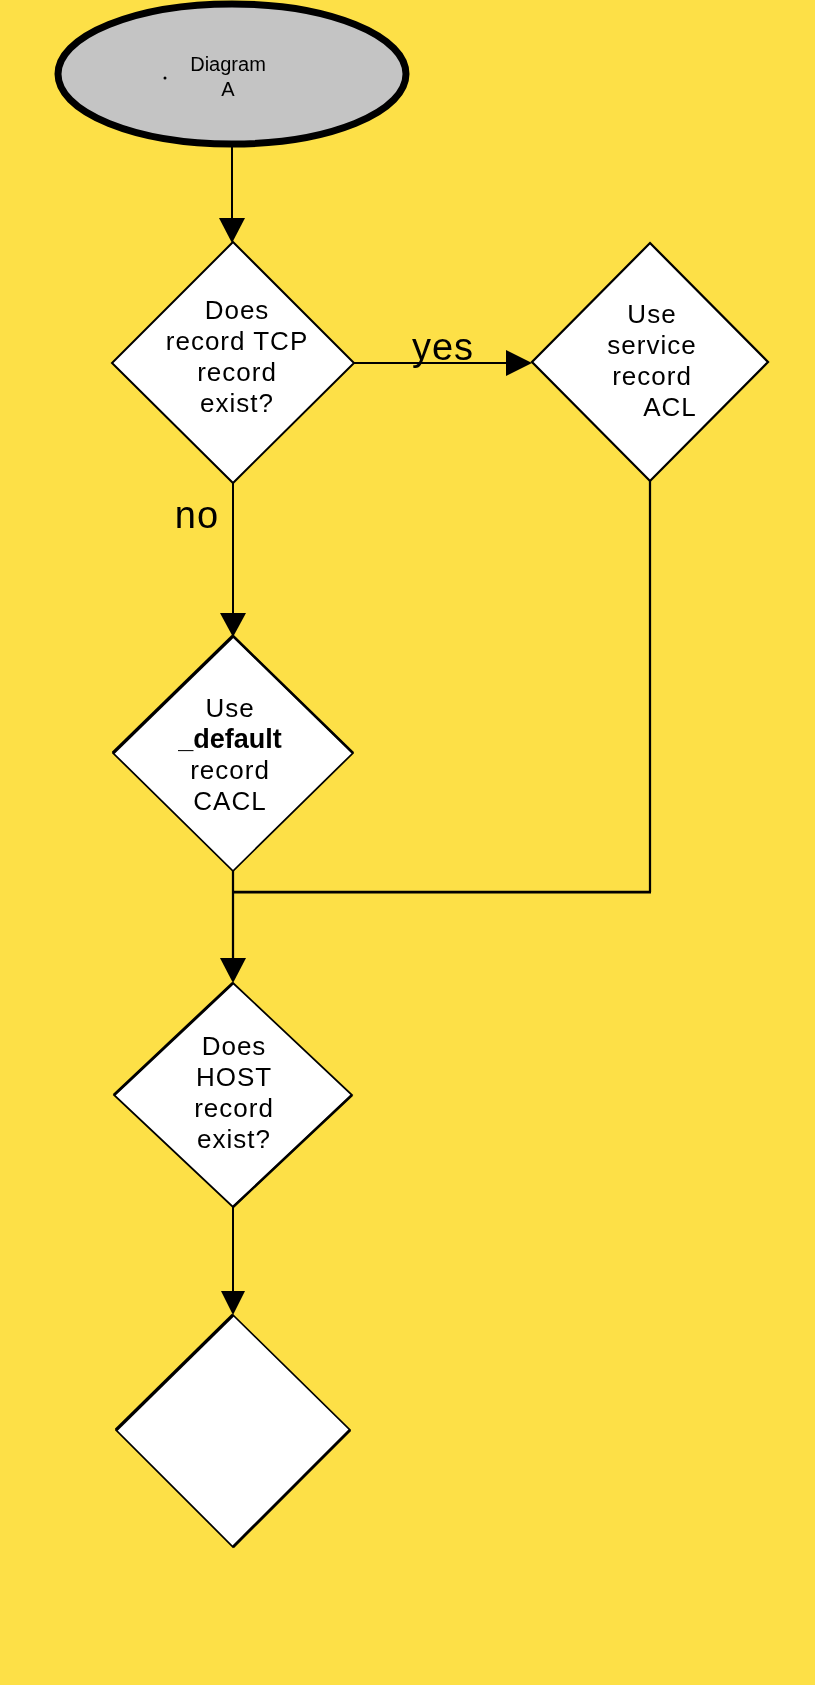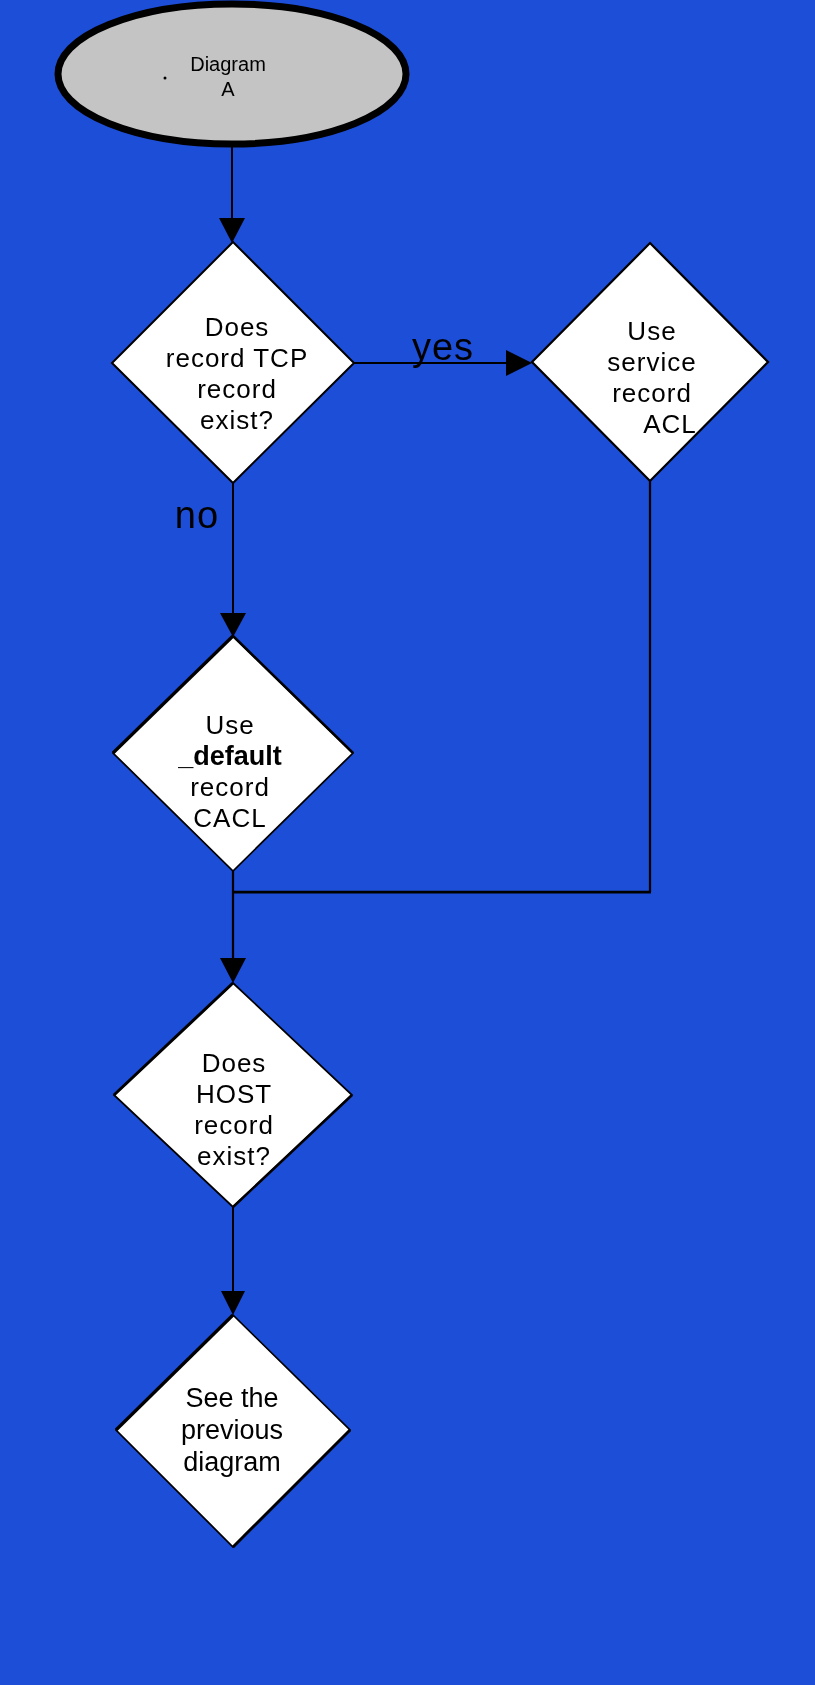--- a/index.html
+++ b/index.html
@@ -4,21 +4,21 @@
 <style>
   html, body {
     margin: 0;
     padding: 0;
     background: #ffffff;
   }
   #canvas {
     position: relative;
     width: 815px;
     height: 1685px;
-    background: #1d4ed8;
+    background: #fde047;
     color: #000000;
     font-family: "Liberation Sans", sans-serif;
     overflow: hidden;
   }
   #shapes {
     position: absolute;
     left: 0;
     top: 0;
   }
   .label {
@@ -26,21 +26,20 @@
     transform: translate(-50%, -50%);
     text-align: center;
     white-space: nowrap;
   }
   .label span { display: block; }
   
   .geo {
     font-size: 26px;
     line-height: 31px;
     letter-spacing: 1px;
-    margin-top: 17px;
   }
   .edge-label {
     font-size: 38px;
     letter-spacing: 1px;
   }
   .start-label {
     font-size: 20px;
     line-height: 25px;
   }
   .arial {
@@ -126,22 +125,17 @@
     <span>CACL</span>
   </div>
 
   <div class="label geo" style="left:234px; top:1093px;">
     <span>Does</span>
     <span>HOST</span>
     <span>record</span>
     <span>exist?</span>
   </div>
 
-  <div class="label arial" style="left:232px; top:1430px;">
-    <span>See the</span>
-    <span>previous</span>
-    <span>diagram</span>
-  </div>
 
   <div class="label edge-label" style="left:443px; top:347px;">yes</div>
   <div class="label edge-label" style="left:197px; top:515px;">no</div>
 
 </div>
 
 </body></html>

